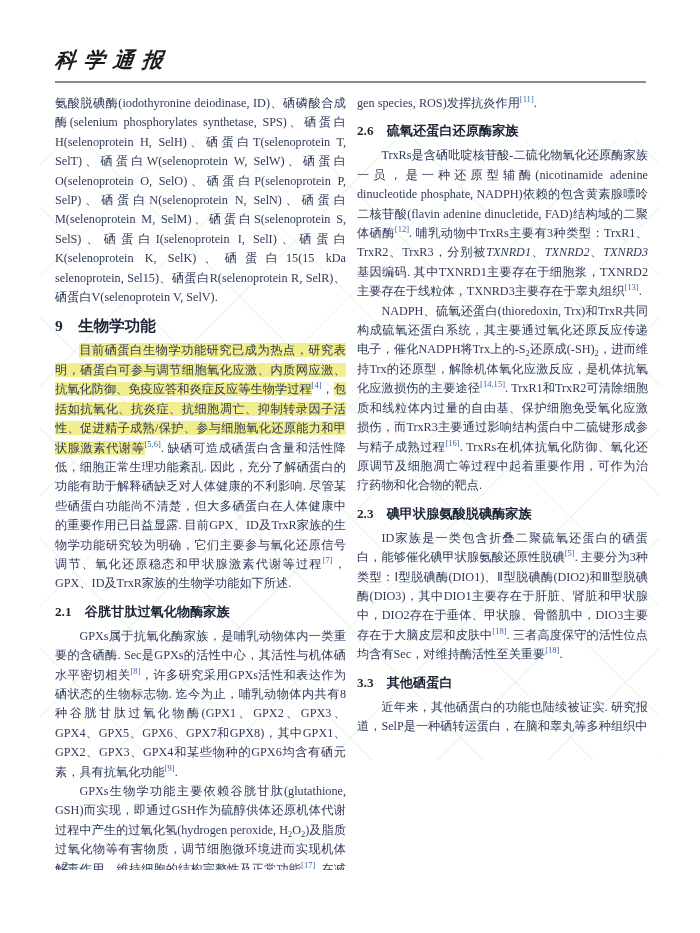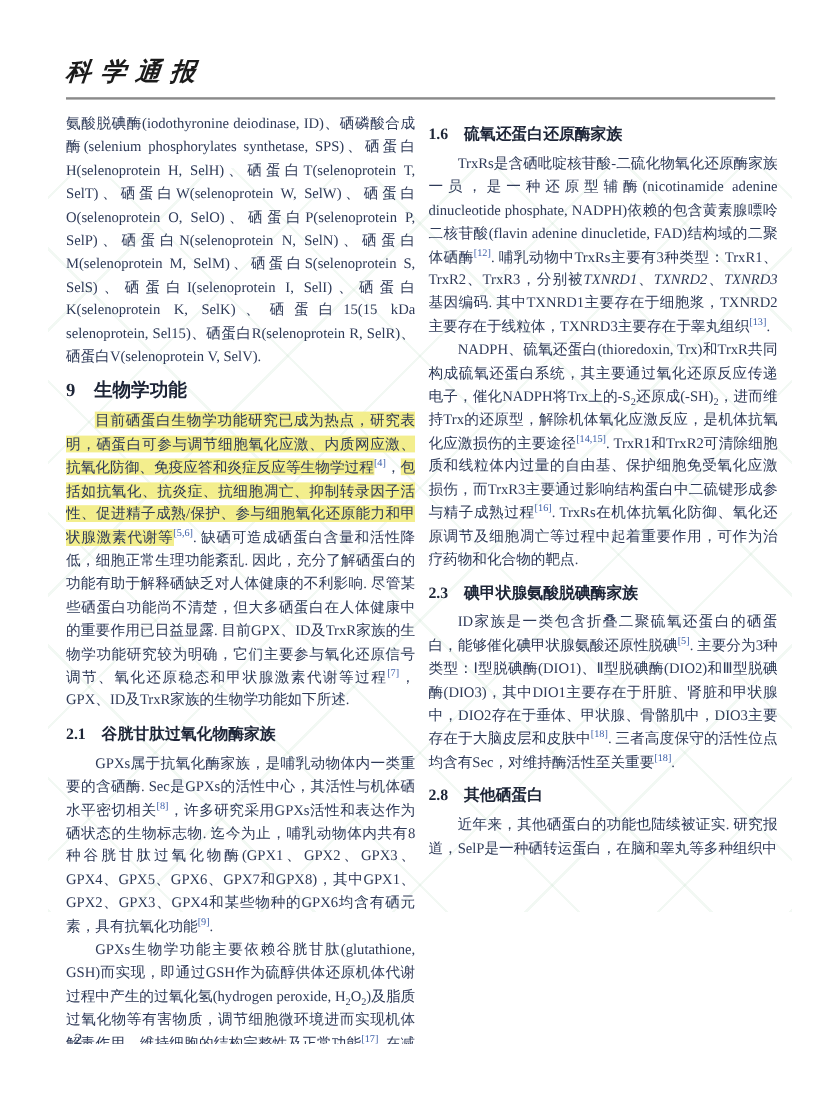--- a/index.html
+++ b/index.html
@@ -68,23 +68,24 @@
 
   <div class="col" id="col-left">
       <p class="para"><span>氨酸脱碘酶(iodothyronine deiodinase, ID)、硒磷酸合成酶(selenium phosphorylates synthetase, SPS)、硒蛋白H(selenoprotein H, SelH)、硒蛋白T(selenoprotein T, SelT)、硒蛋白W(selenoprotein W, SelW)、硒蛋白O(selenoprotein O, SelO)、硒蛋白P(selenoprotein P, SelP)、硒蛋白N(selenoprotein N, SelN)、硒蛋白M(selenoprotein M, SelM)、硒蛋白S(selenoprotein S, SelS)、硒蛋白I(selenoprotein I, SelI)、硒蛋白K(selenoprotein K, SelK)、硒蛋白15(15 kDa selenoprotein, Sel15)、硒蛋白R(selenoprotein R, SelR)、硒蛋白V(selenoprotein V, SelV).</span></p>
       <div class="h1">9　生物学功能</div>
       <p class="para indent"><span class="hl">目前硒蛋白生物学功能研究已成为热点，研究表明，硒蛋白可参与调节细胞氧化应激、内质网应激、抗氧化防御、免疫应答和炎症反应等生物学过程</span><span class="sup">[4]</span><span>，</span><span class="hl">包括如抗氧化、抗炎症、抗细胞凋亡、抑制转录因子活性、促进精子成熟/保护、参与细胞氧化还原能力和甲状腺激素代谢等</span><span class="sup">[5,6]</span><span>. 缺硒可造成硒蛋白含量和活性降低，细胞正常生理功能紊乱. 因此，充分了解硒蛋白的功能有助于解释硒缺乏对人体健康的不利影响. 尽管某些硒蛋白功能尚不清楚，但大多硒蛋白在人体健康中的重要作用已日益显露. 目前GPX、ID及TrxR家族的生物学功能研究较为明确，它们主要参与氧化还原信号调节、氧化还原稳态和甲状腺激素代谢等过程</span><span class="sup">[7]</span><span>，GPX、ID及TrxR家族的生物学功能如下所述.</span></p>
       <div class="h2">2.1　谷胱甘肽过氧化物酶家族</div>
       <p class="para indent"><span>GPXs属于抗氧化酶家族，是哺乳动物体内一类重要的含硒酶. Sec是GPXs的活性中心，其活性与机体硒水平密切相关</span><span class="sup">[8]</span><span>，许多研究采用GPXs活性和表达作为硒状态的生物标志物. 迄今为止，哺乳动物体内共有8种谷胱甘肽过氧化物酶(GPX1、GPX2、GPX3、GPX4、GPX5、GPX6、GPX7和GPX8)，其中GPX1、GPX2、GPX3、GPX4和某些物种的GPX6均含有硒元素，具有抗氧化功能</span><span class="sup">[9]</span><span>.</span></p>
       <p class="para indent"><span>GPXs生物学功能主要依赖谷胱甘肽(glutathione, GSH)而实现，即通过GSH作为硫醇供体还原机体代谢过程中产生的过氧化氢(hydrogen peroxide, H</span><span class="sub">2</span><span>O</span><span class="sub">2</span><span>)及脂质过氧化物等有害物质，调节细胞微环境进而实现机体解毒作用，维持细胞的结构完整性及正常功能</span><span class="sup">[17]</span><span>. 在减轻炎症过程中，GPXs通过调控活性氧(reactive oxy-</span></p>
     </div>
   <div class="col" id="col-right">
-      <div class="h2">1.6　硫氧还蛋白还原酶家族</div>
+      <p class="para"><span>gen species, ROS)发挥抗炎作用</span><span class="sup">[11]</span><span>.</span></p>
+      <div class="h2">2.6　硫氧还蛋白还原酶家族</div>
       <p class="para indent"><span>TrxRs是含硒吡啶核苷酸-二硫化物氧化还原酶家族一员，是一种还原型辅酶(nicotinamide adenine dinucleotide phosphate, NADPH)依赖的包含黄素腺嘌呤二核苷酸(flavin adenine dinucletide, FAD)结构域的二聚体硒酶</span><span class="sup">[12]</span><span>. 哺乳动物中TrxRs主要有3种类型：TrxR1、TrxR2、TrxR3，分别被</span><span class="i">TXNRD1</span><span>、</span><span class="i">TXNRD2</span><span>、</span><span class="i">TXNRD3</span><span>基因编码. 其中TXNRD1主要存在于细胞浆，TXNRD2主要存在于线粒体，TXNRD3主要存在于睾丸组织</span><span class="sup">[13]</span><span>.</span></p>
       <p class="para indent"><span>NADPH、硫氧还蛋白(thioredoxin, Trx)和TrxR共同构成硫氧还蛋白系统，其主要通过氧化还原反应传递电子，催化NADPH将Trx上的-S</span><span class="sub">2</span><span>还原成(-SH)</span><span class="sub">2</span><span>，进而维持Trx的还原型，解除机体氧化应激反应，是机体抗氧化应激损伤的主要途径</span><span class="sup">[14,15]</span><span>. TrxR1和TrxR2可清除细胞质和线粒体内过量的自由基、保护细胞免受氧化应激损伤，而TrxR3主要通过影响结构蛋白中二硫键形成参与精子成熟过程</span><span class="sup">[16]</span><span>. TrxRs在机体抗氧化防御、氧化还原调节及细胞凋亡等过程中起着重要作用，可作为治疗药物和化合物的靶点.</span></p>
       <div class="h2">2.3　碘甲状腺氨酸脱碘酶家族</div>
       <p class="para indent"><span>ID家族是一类包含折叠二聚硫氧还蛋白的硒蛋白，能够催化碘甲状腺氨酸还原性脱碘</span><span class="sup">[5]</span><span>. 主要分为3种类型：Ⅰ型脱碘酶(DIO1)、Ⅱ型脱碘酶(DIO2)和Ⅲ型脱碘酶(DIO3)，其中DIO1主要存在于肝脏、肾脏和甲状腺中，DIO2存在于垂体、甲状腺、骨骼肌中，DIO3主要存在于大脑皮层和皮肤中</span><span class="sup">[18]</span><span>. 三者高度保守的活性位点均含有Sec，对维持酶活性至关重要</span><span class="sup">[18]</span><span>.</span></p>
-      <div class="h2">2.8　其他硒蛋白</div>
+      <div class="h2">3.3　其他硒蛋白</div>
       <p class="para indent"><span>近年来，其他硒蛋白的功能也陆续被证实. 研究报道，SelP是一种硒转运蛋白，在脑和睾丸等多种组织中</span></p>
     </div>
 
   <div class="footer">2</div>
 </div>
 
 </body></html>

